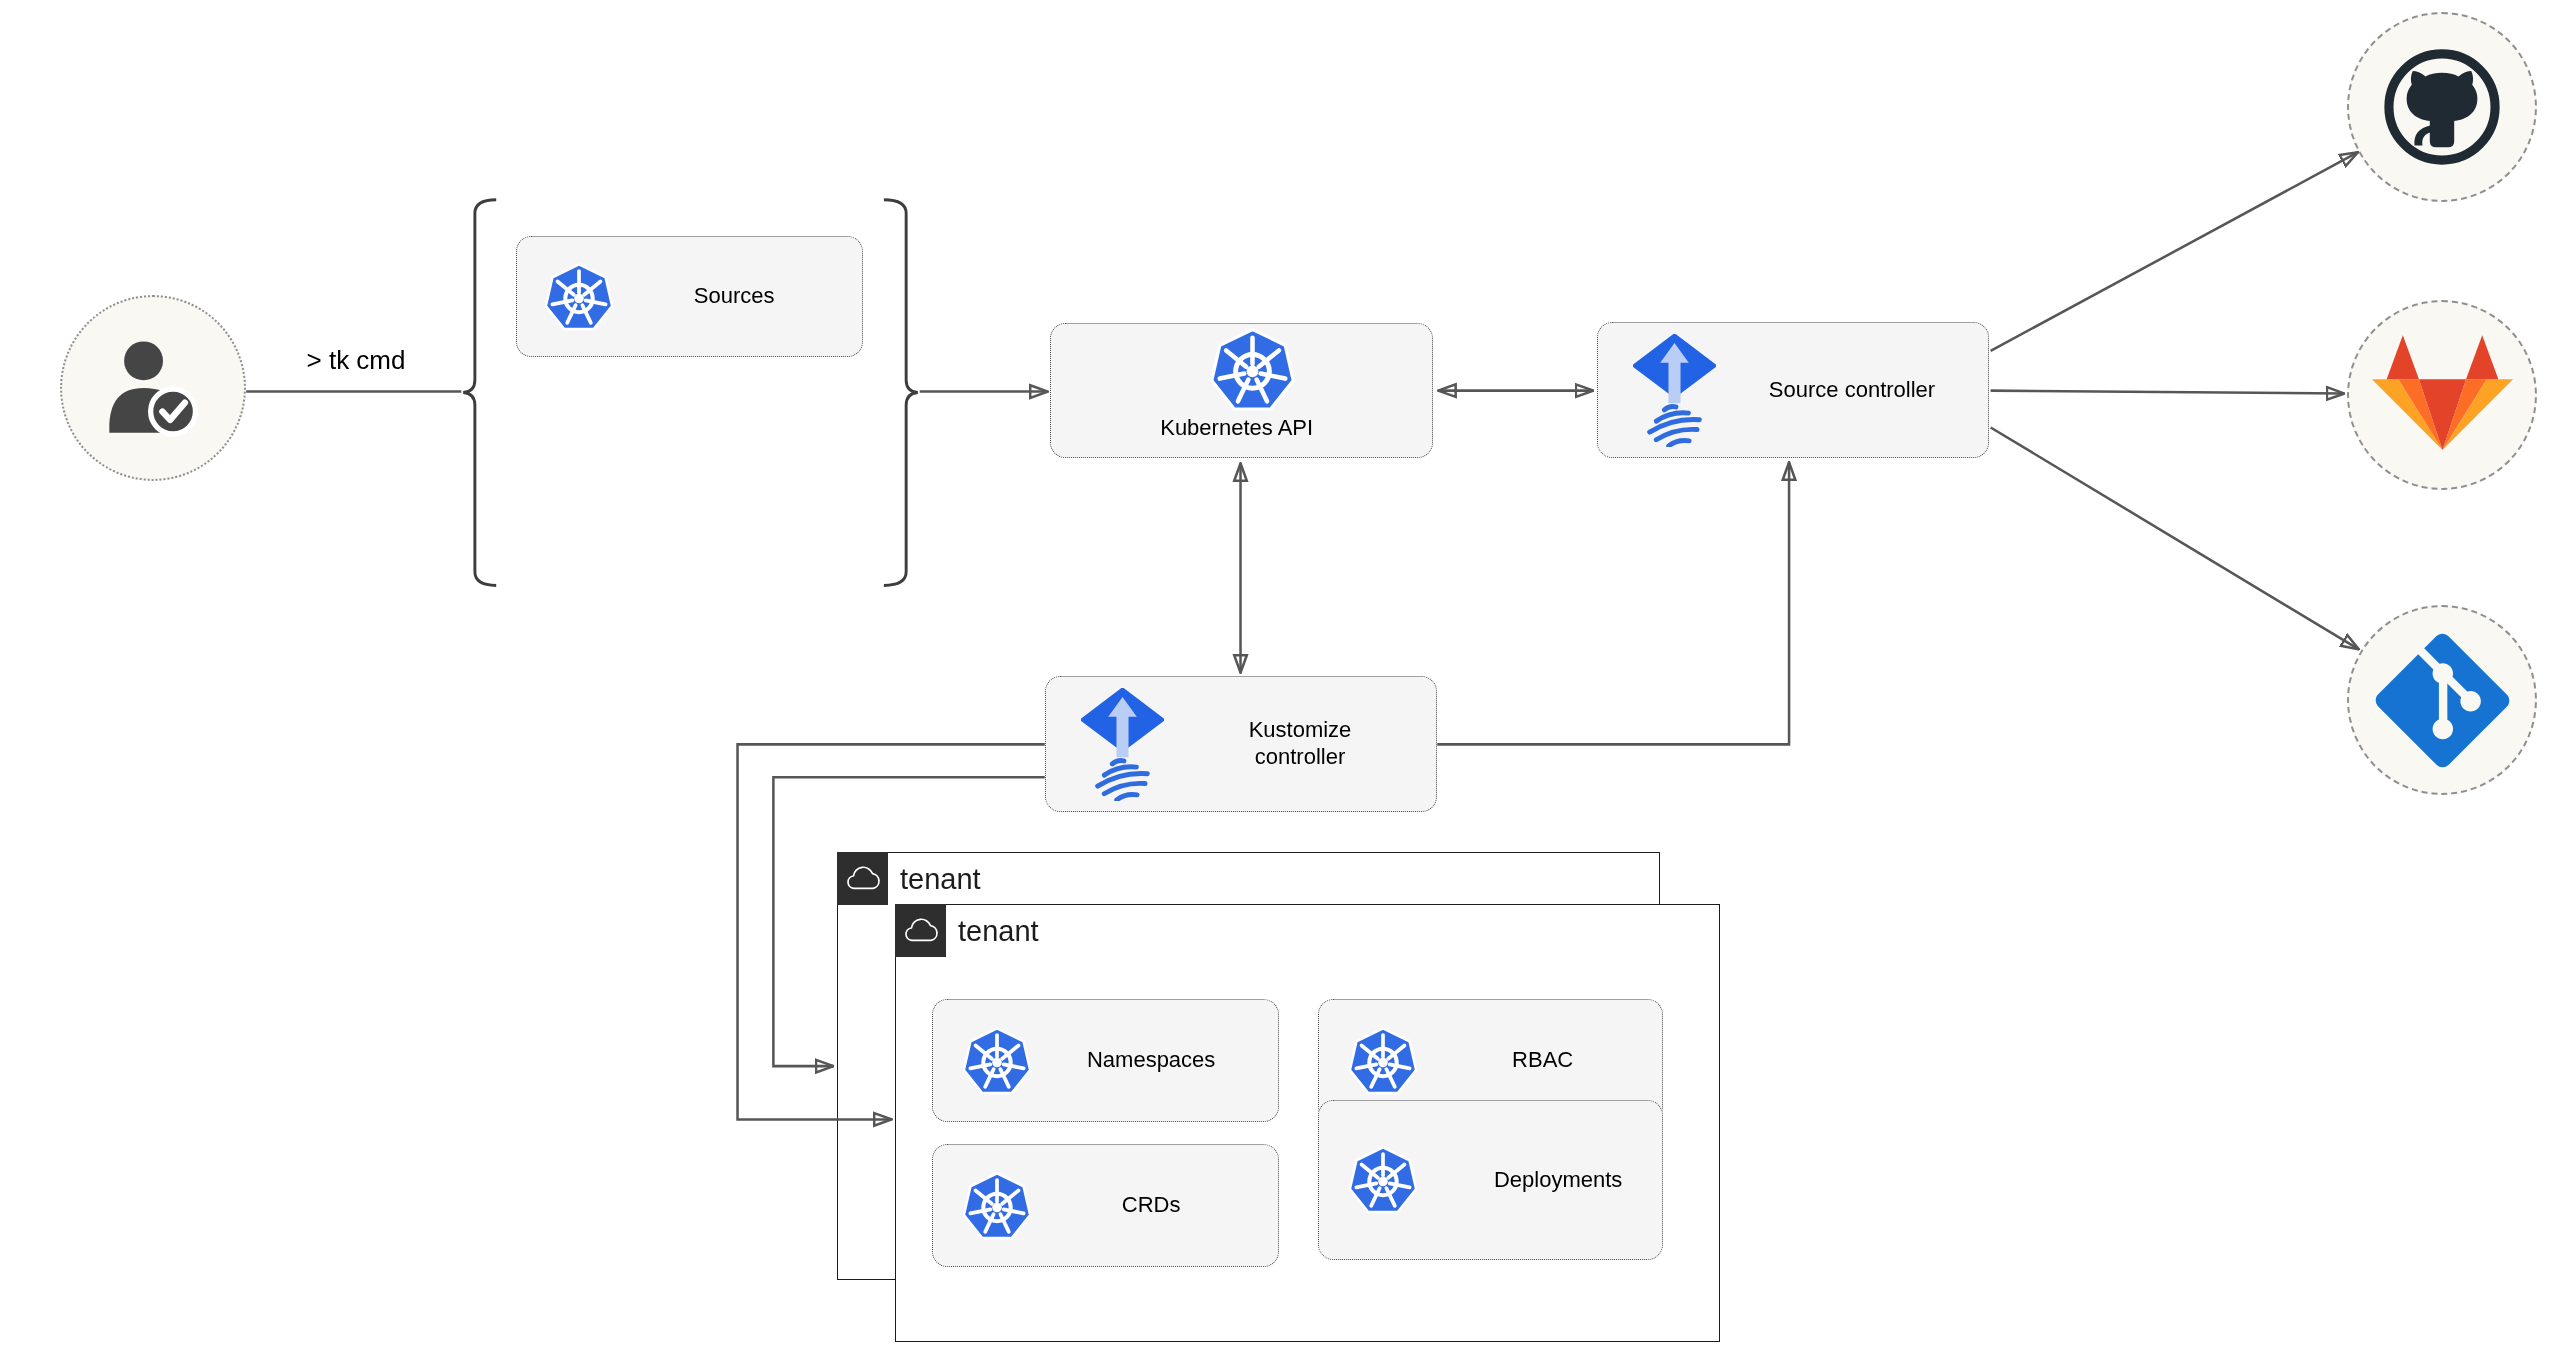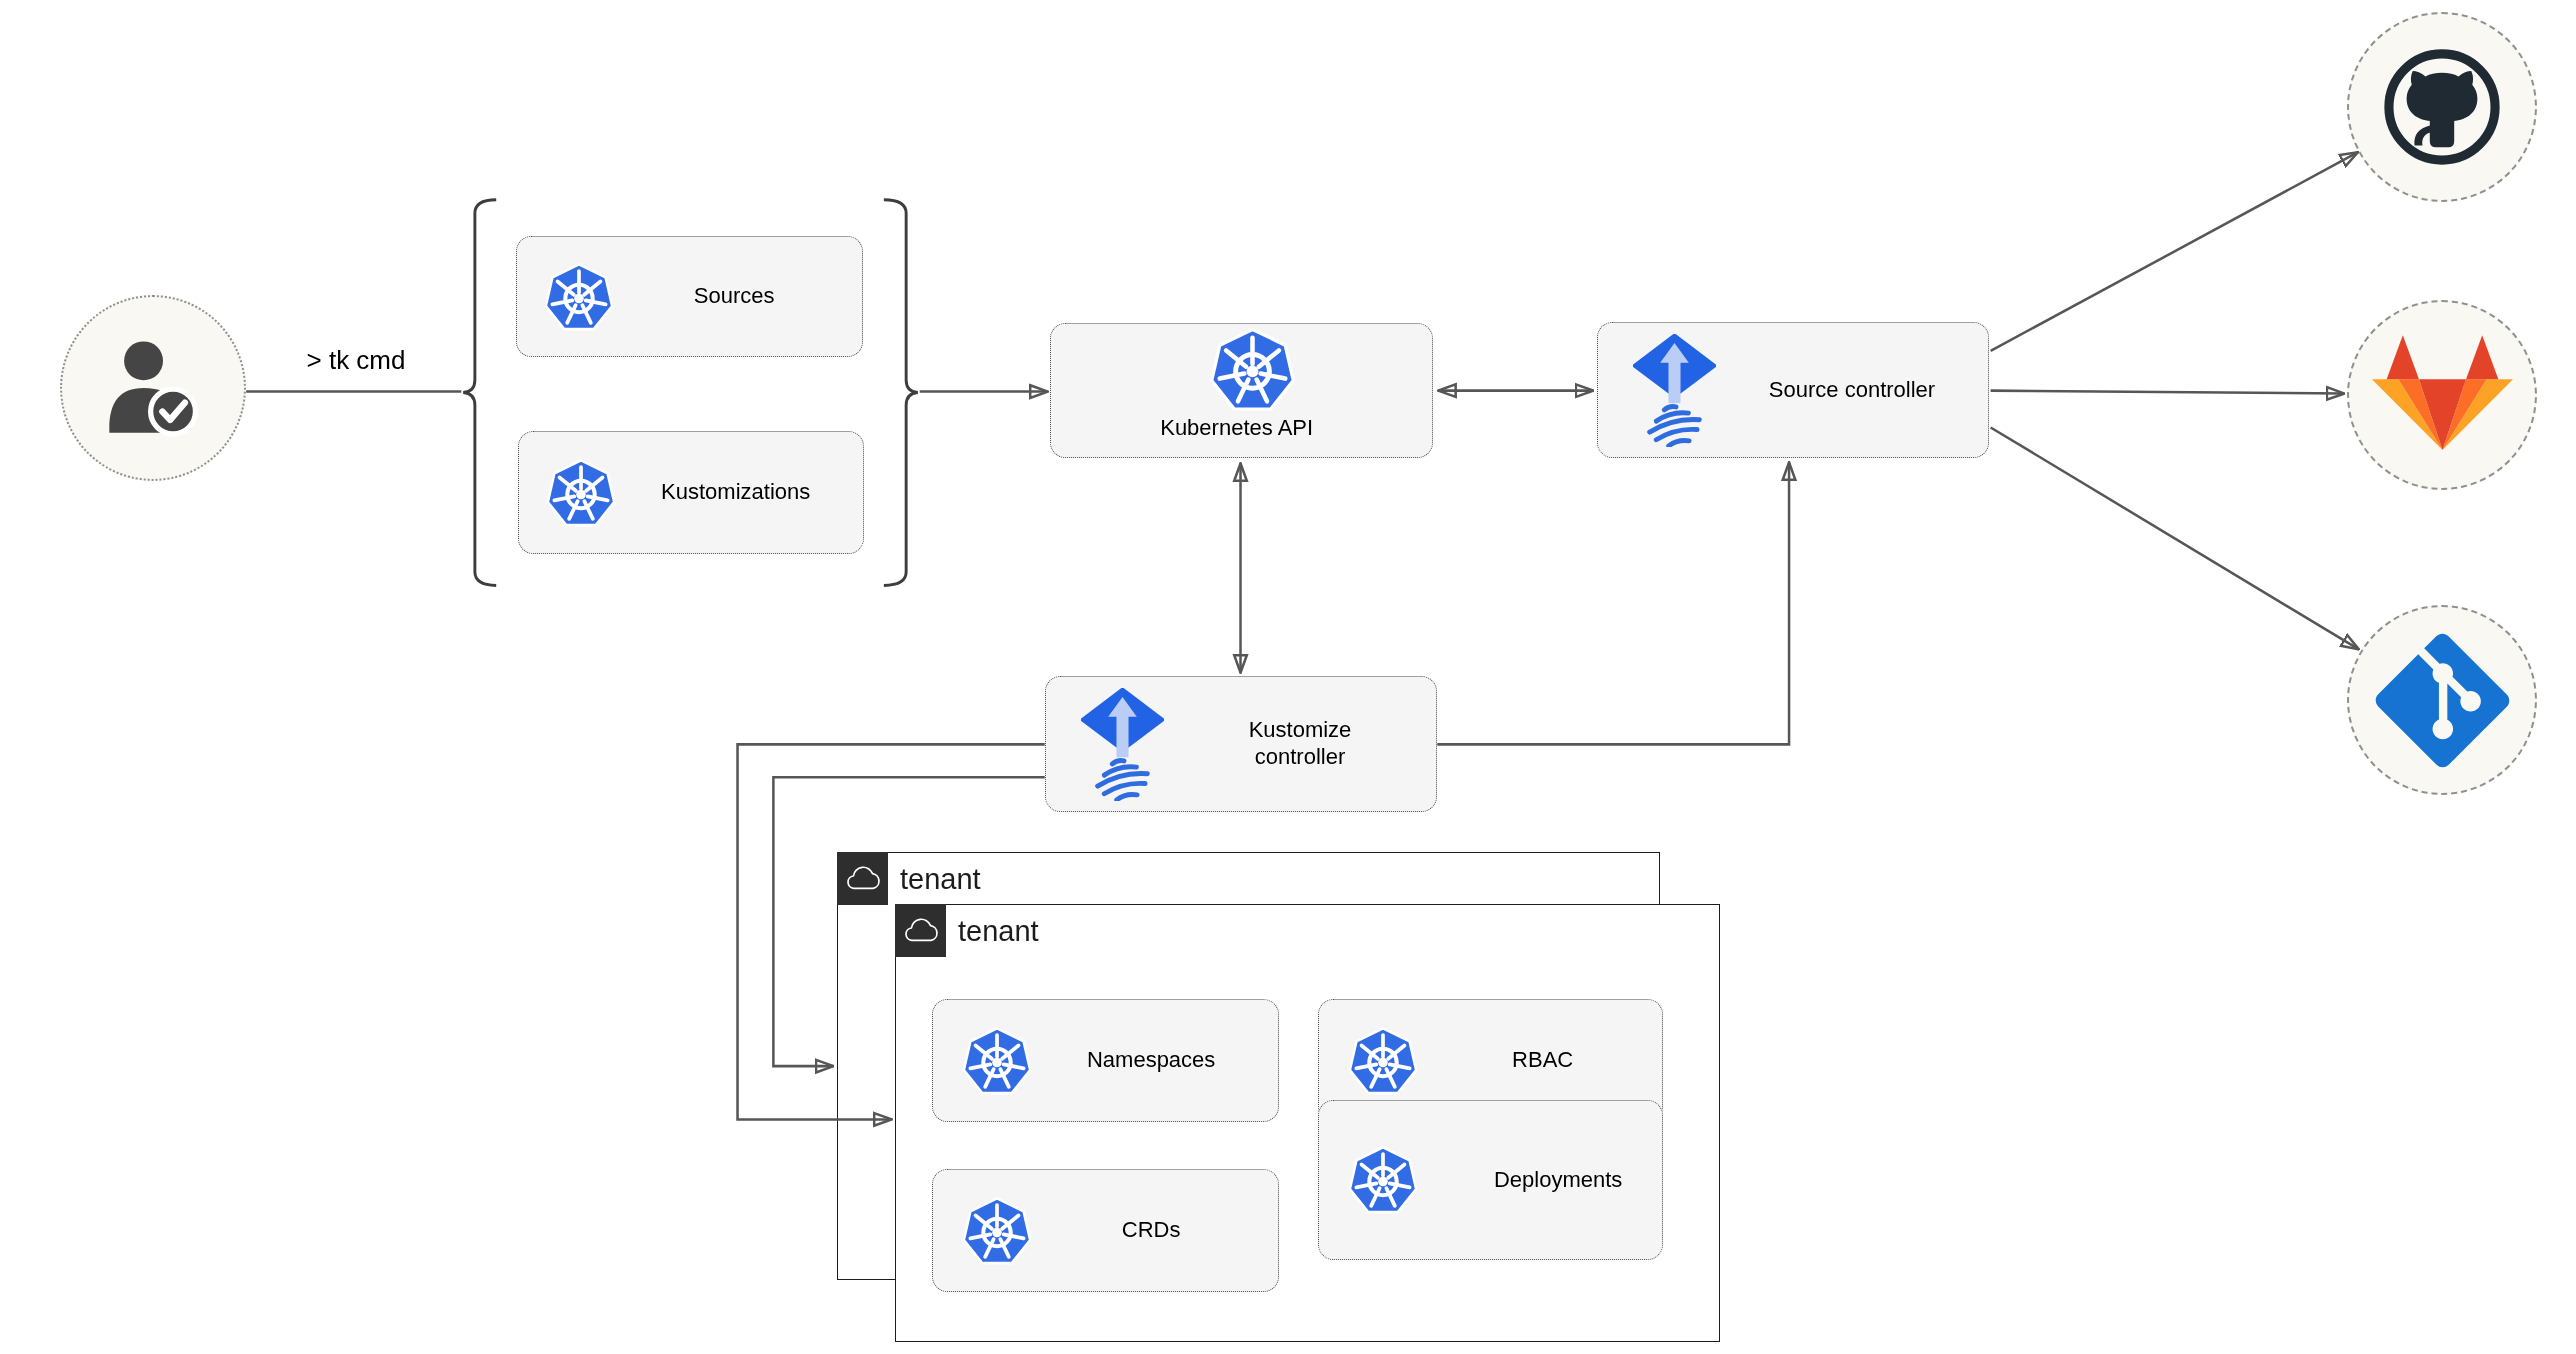--- a/index.html
+++ b/index.html
@@ -139,26 +139,20 @@
 
   <div class="cli-label">&gt; tk cmd</div>
 
   <div class="node" style="left:516px;top:236px;width:347px;height:121px;">
     <svg class="icon" width="74" height="74" style="margin-left:25px" viewBox="0 0 76 76">
         <use href="#icon-k8s"></use>
       </svg>
     <div class="label">Sources</div>
   </div>
 
-  <div class="node" style="left:518px;top:431px;width:346px;height:123px;">
-    <svg class="icon" width="74" height="74" style="margin-left:25px" viewBox="0 0 76 76">
-        <use href="#icon-k8s"></use>
-      </svg>
-    <div class="label">Kustomizations</div>
-  </div>
 
   <div class="node" style="left:1050px;top:323px;width:383px;height:135px;flex-direction:column;">
     <svg class="icon" width="91" height="91" style="margin-left:21.3px" viewBox="0 0 94 94">
         <use href="#icon-k8s"></use>
       </svg>
     <div class="label">Kubernetes API</div>
   </div>
 
   <div class="node" style="left:1597px;top:322px;width:392px;height:136px;">
     <svg class="icon" width="83" height="113" style="margin-left:35px" viewBox="0 0 86 117">
@@ -197,21 +191,21 @@
         <use href="#icon-k8s"></use>
       </svg>
     <div class="label">Namespaces</div>
   </div>
   <div class="node" style="left:1318px;top:999px;width:345px;height:123px;gap:13px;">
     <svg class="icon" width="74" height="74" style="margin-left:27px" viewBox="0 0 76 76">
         <use href="#icon-k8s"></use>
       </svg>
     <div class="label">RBAC</div>
   </div>
-  <div class="node" style="left:932px;top:1144px;width:347px;height:123px;margin-top:25px;">
+  <div class="node" style="left:932px;top:1144px;width:347px;height:123px;">
     <svg class="icon" width="74" height="74" style="margin-left:27px" viewBox="0 0 76 76">
         <use href="#icon-k8s"></use>
       </svg>
     <div class="label">CRDs</div>
   </div>
   <div class="node" style="left:1318px;top:1100px;width:345px;height:160px;gap:44px;">
     <svg class="icon" width="74" height="74" style="margin-left:27px" viewBox="0 0 76 76">
         <use href="#icon-k8s"></use>
       </svg>
     <div class="label">Deployments</div>

